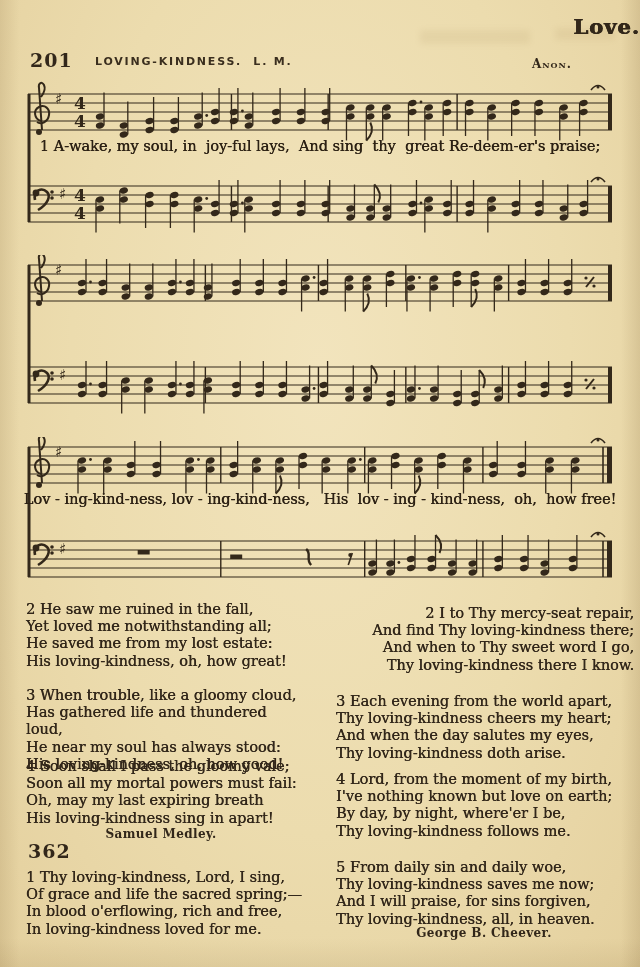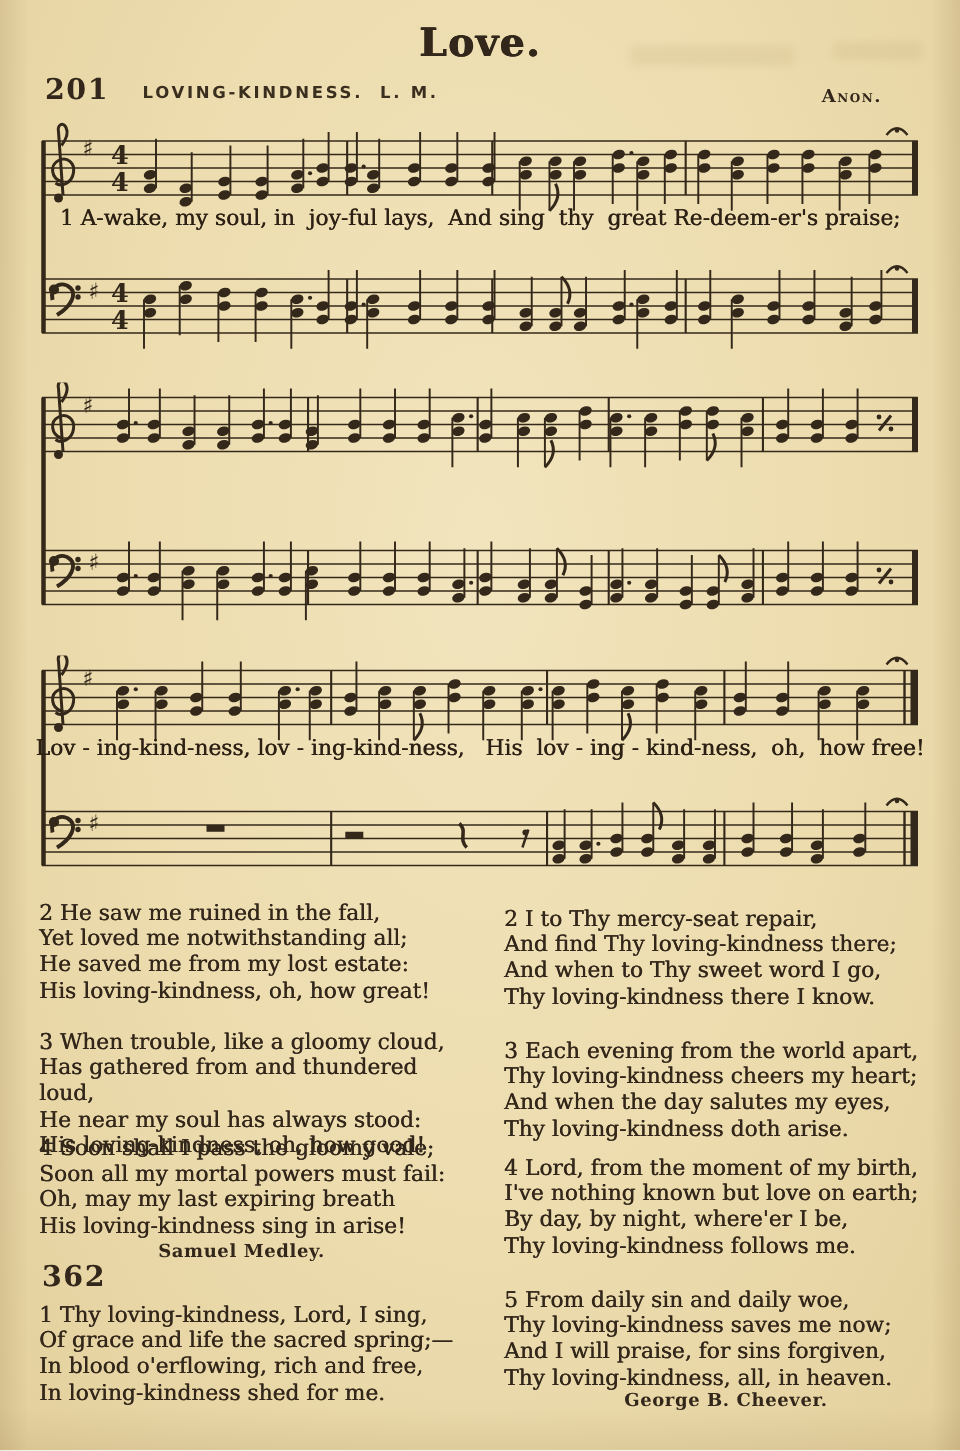--- a/index.html
+++ b/index.html
@@ -3,43 +3,43 @@
 <meta charset="utf-8">
 <style>
   html,body{margin:0;padding:0;}
   .page{position:relative;width:640px;height:967px;overflow:hidden;
     background:radial-gradient(ellipse at 50% 38%, #f2e4bd 0%, #ecdcae 55%, #e4d09e 100%);
     font-family:"DejaVu Serif", serif; color:#32271a;}
   .vignette{position:absolute;inset:0;pointer-events:none;
     background:linear-gradient(90deg, rgba(120,92,48,.14) 0, rgba(120,92,48,0) 3%, rgba(120,92,48,0) 97%, rgba(120,92,48,.16) 100%),
                linear-gradient(0deg, rgba(120,92,48,.10) 0, rgba(120,92,48,0) 3%);}
   .ghost{position:absolute;filter:blur(3px);opacity:.10;background:#9b7e4a;border-radius:3px;}
-  .love-header{position:absolute;top:14px;left:0;width:100%;text-align:center;
-    font-size:26px;font-weight:bold;letter-spacing:1px;
+  .love-header{position:absolute;top:14px;left:0;width:100%;text-align:right;
+    font-size:21px;font-weight:bold;letter-spacing:1px;
     text-shadow:.6px 0 0 #32271a, 0 .4px 0 #32271a;}
   .hymn-number{position:absolute;left:30px;top:49px;font-size:19px;font-weight:bold;letter-spacing:1px;}
   .hymn-title{position:absolute;left:95px;top:55px;font-family:"DejaVu Sans",sans-serif;
     font-size:11px;font-weight:bold;letter-spacing:1.8px;color:#3a2e1e;}
-  .composer{position:absolute;right:52px;top:57px;font-size:12px;font-variant:small-caps;
+  .composer{position:absolute;right:68px;top:57px;font-size:12px;font-variant:small-caps;
     letter-spacing:1px;font-weight:bold;}
   svg.system{position:absolute;left:0;width:640px;}
   #sys1{top:78px;height:170px;}
   #sys2{top:255px;height:160px;}
   #sys3{top:437px;height:150px;}
   .lyric{position:absolute;left:0;width:100%;text-align:center;font-size:14.5px;
     white-space:pre;color:#2c2114;text-shadow:.35px 0 0 currentColor;}
   #lyric1{top:138px;} #lyric2{top:317px;} #lyric3{top:491px;}
   .verse{position:absolute;font-size:14.5px;line-height:17.2px;text-shadow:.3px 0 0 currentColor;}
   .col-left{left:26px;width:278px;} .col-right{left:336px;width:298px;}
   .attribution{position:absolute;font-size:12px;font-weight:bold;letter-spacing:.4px;text-align:center;}
   #attr-left{left:26px;width:270px;top:827px;}
   #attr-right{left:336px;width:296px;top:926px;}
   .hymn-202{position:absolute;left:28px;top:840px;font-size:19px;font-weight:bold;letter-spacing:1px;}
   #v-l0{top:601px;} #v-l1{top:687px;} #v-l2{top:758px;} #v-l3{top:869px;}
-  #v-r0{top:605px;} #v-r1{top:693px;} #v-r2{top:771px;} #v-r3{top:859px;}
+  #v-r0{top:605px;text-align:right;} #v-r1{top:693px;} #v-r2{top:771px;} #v-r3{top:859px;}
 </style>
 </head>
 <body>
 
 <div class="page">
   <div class="vignette"></div>
   <div class="ghost" style="left:420px;top:30px;width:110px;height:14px;"></div>
   <div class="ghost" style="left:555px;top:28px;width:60px;height:12px;"></div>
 
   <div class="love-header">Love.</div>
@@ -566,37 +566,37 @@
   <div id="lyric3" class="lyric">Lov - ing-kind-ness, lov - ing-kind-ness,   His  lov - ing - kind-ness,  oh,  how free!</div>
 
   <div id="v-l0" class="verse col-left">
       <div>2 He saw me ruined in the fall,</div>
       <div>Yet loved me notwithstanding all;</div>
       <div>He saved me from my lost estate:</div>
       <div>His loving-kindness, oh, how great!</div>
     </div>
   <div id="v-l1" class="verse col-left">
       <div>3 When trouble, like a gloomy cloud,</div>
-      <div>Has gathered from and thundered loud,</div>
+      <div>Has gathered life and thundered loud,</div>
       <div>He near my soul has always stood:</div>
       <div>His loving-kindness, oh, how good!</div>
     </div>
   <div id="v-l2" class="verse col-left">
       <div>4 Soon shall I pass the gloomy vale;</div>
       <div>Soon all my mortal powers must fail:</div>
       <div>Oh, may my last expiring breath</div>
-      <div>His loving-kindness sing in arise!</div>
+      <div>His loving-kindness sing in apart!</div>
     </div>
   <div id="attr-left" class="attribution">Samuel Medley.</div>
   <div class="hymn-202">362</div>
   <div id="v-l3" class="verse col-left">
       <div>1 Thy loving-kindness, Lord, I sing,</div>
       <div>Of grace and life the sacred spring;—</div>
       <div>In blood o'erflowing, rich and free,</div>
-      <div>In loving-kindness shed for me.</div>
+      <div>In loving-kindness loved for me.</div>
     </div>
 
   <div id="v-r0" class="verse col-right">
       <div>2 I to Thy mercy-seat repair,</div>
       <div>And find Thy loving-kindness there;</div>
       <div>And when to Thy sweet word I go,</div>
       <div>Thy loving-kindness there I know.</div>
     </div>
   <div id="v-r1" class="verse col-right">
       <div>3 Each evening from the world apart,</div>

